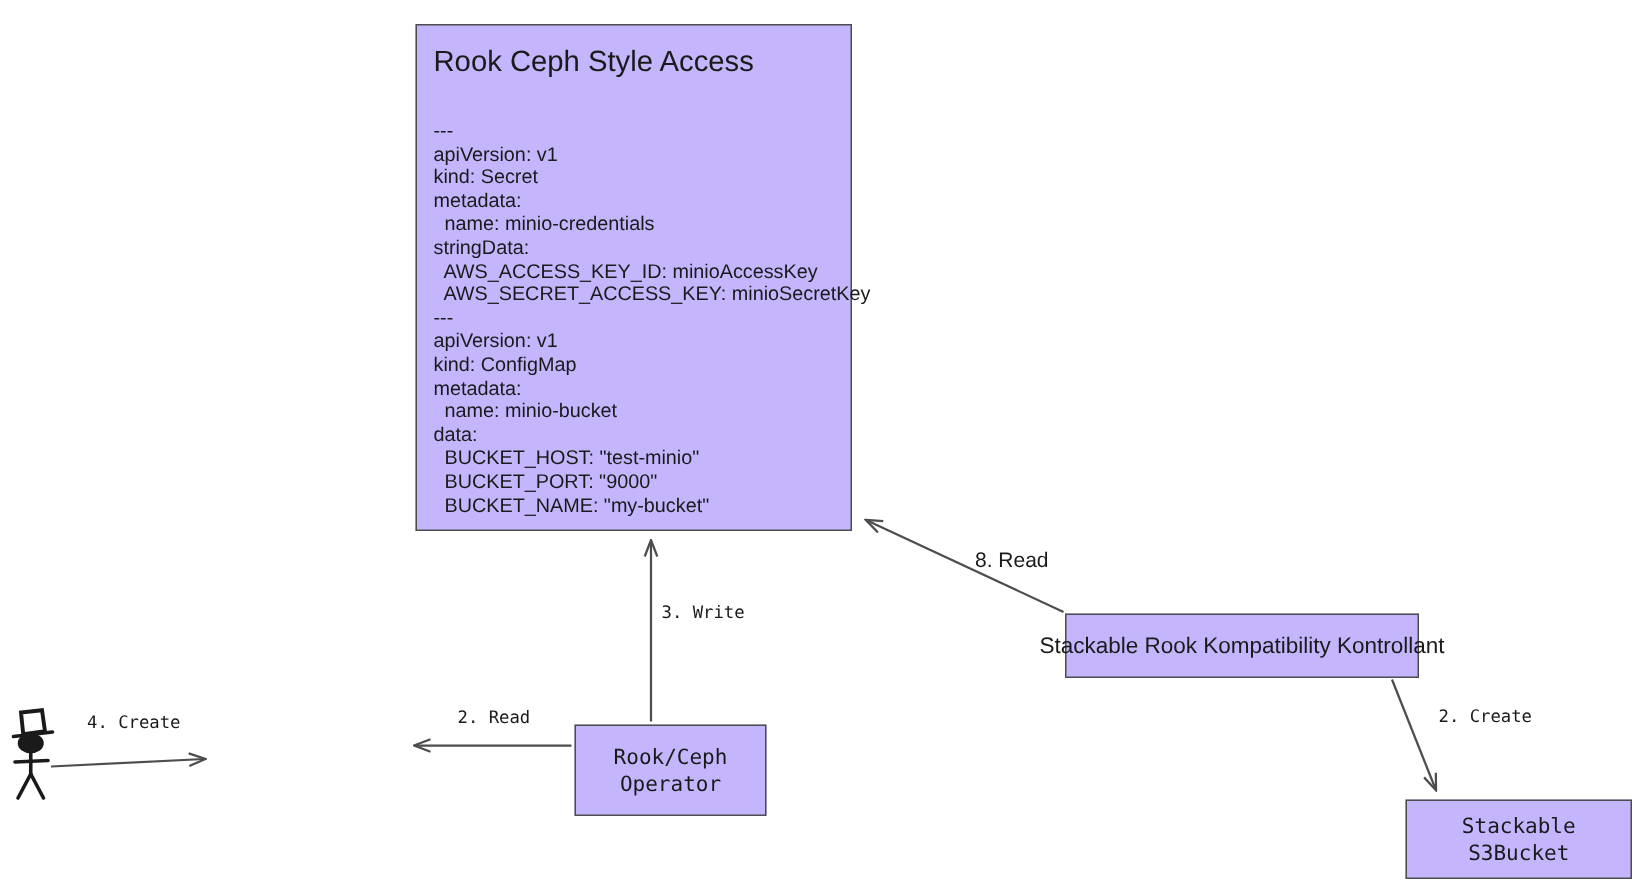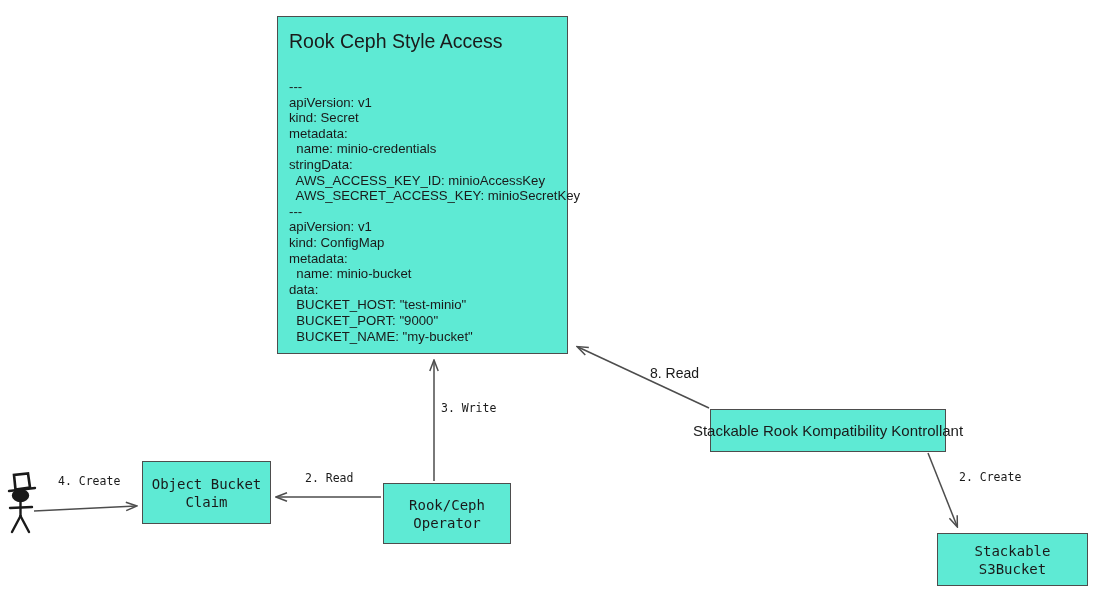--- a/index.html
+++ b/index.html
@@ -11,21 +11,21 @@
     position: relative;
     width: 1094px;
     height: 591px;
     background: #ffffff;
     overflow: hidden;
     font-family: "Liberation Sans", sans-serif;
   }
   .node {
     position: absolute;
     box-sizing: border-box;
-    background: #5eead4;
+    background: #c4b5fd;
     border: 1.4px solid #4d4d4d;
     display: flex;
     align-items: center;
     justify-content: center;
     color: #1a1a1a;
   }
   
   #yaml-card {
     left: 277px;
     top: 16px;
@@ -156,22 +156,20 @@
 apiVersion: v1
 kind: ConfigMap
 metadata:
   name: minio-bucket
 data:
   BUCKET_HOST: "test-minio"
   BUCKET_PORT: "9000"
   BUCKET_NAME: "my-bucket"</div>
   </div>
 
-  <div class="node mono" id="obc-node">Object Bucket
-Claim</div>
 
   <div class="node mono" id="op-node">Rook/Ceph Operator</div>
 
   <div class="node sans" id="srkk-node">Stackable Rook Kompatibility Kontrollant</div>
 
   <div class="node mono" id="s3b-node">Stackable S3Bucket</div>
 
   <div class="edge-label mono-lbl" id="lbl-1">4. Create</div>
   <div class="edge-label mono-lbl" id="lbl-2">2. Read</div>
   <div class="edge-label mono-lbl" id="lbl-3">3. Write</div>

